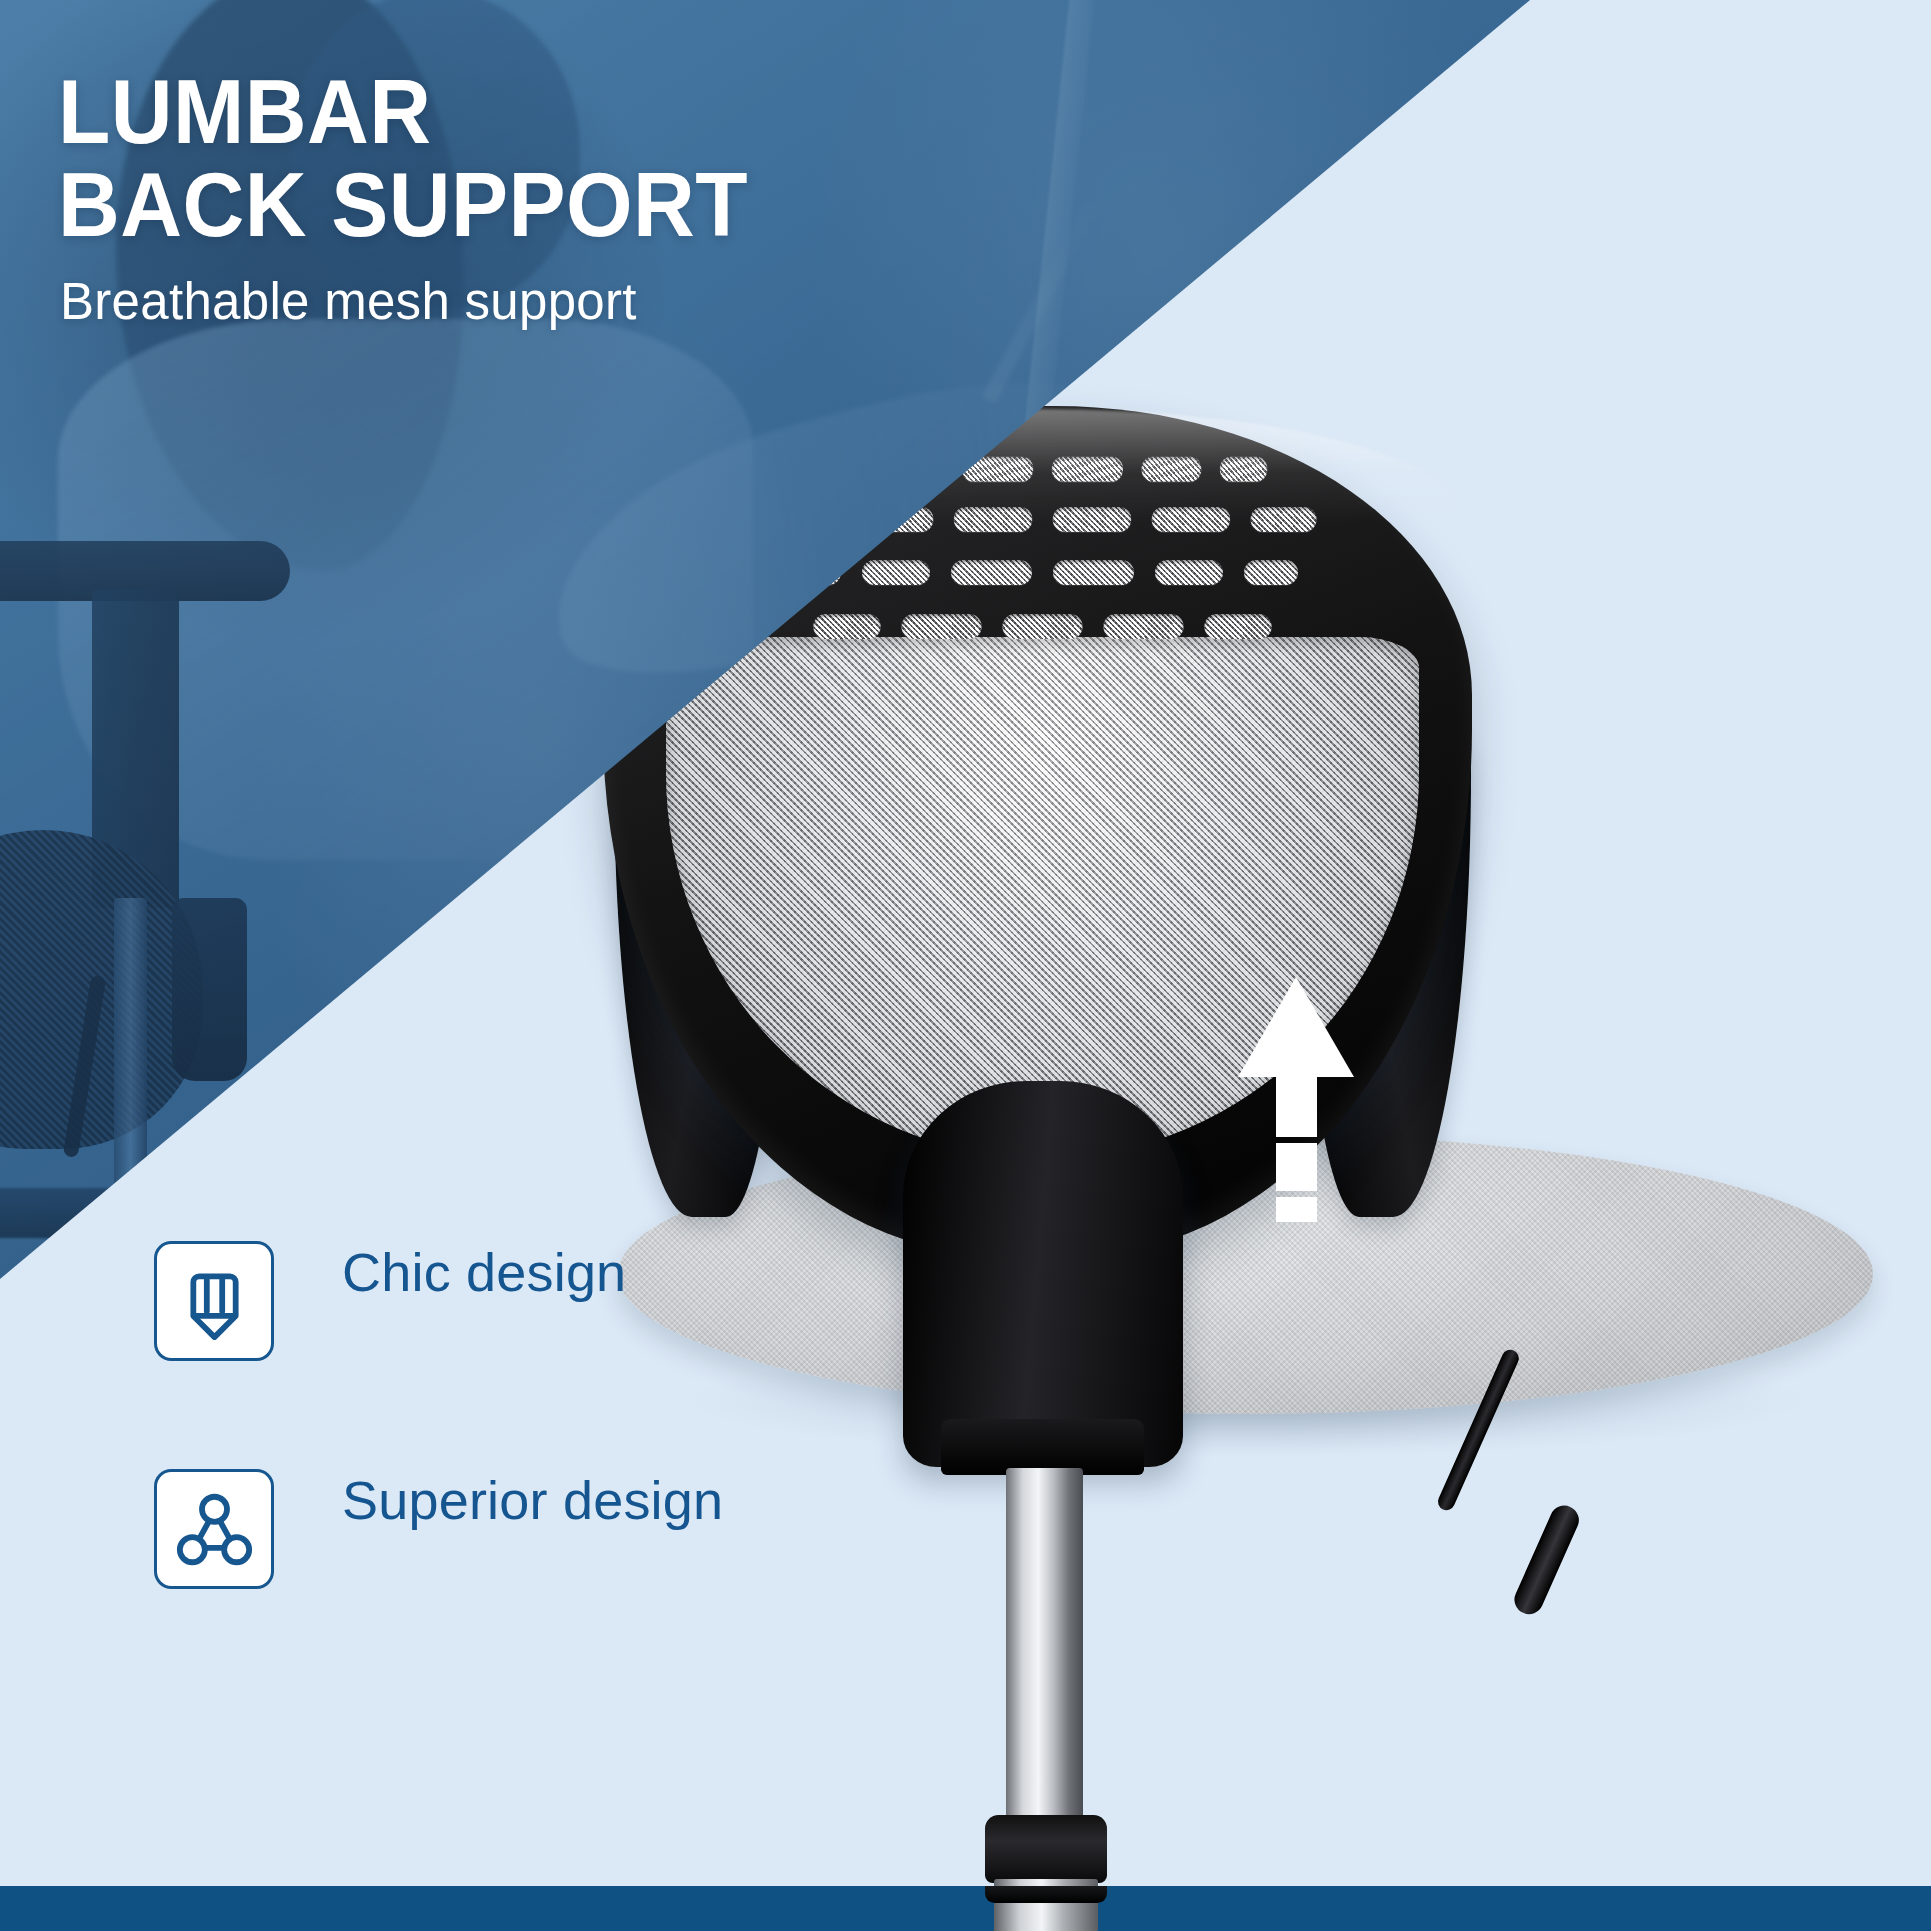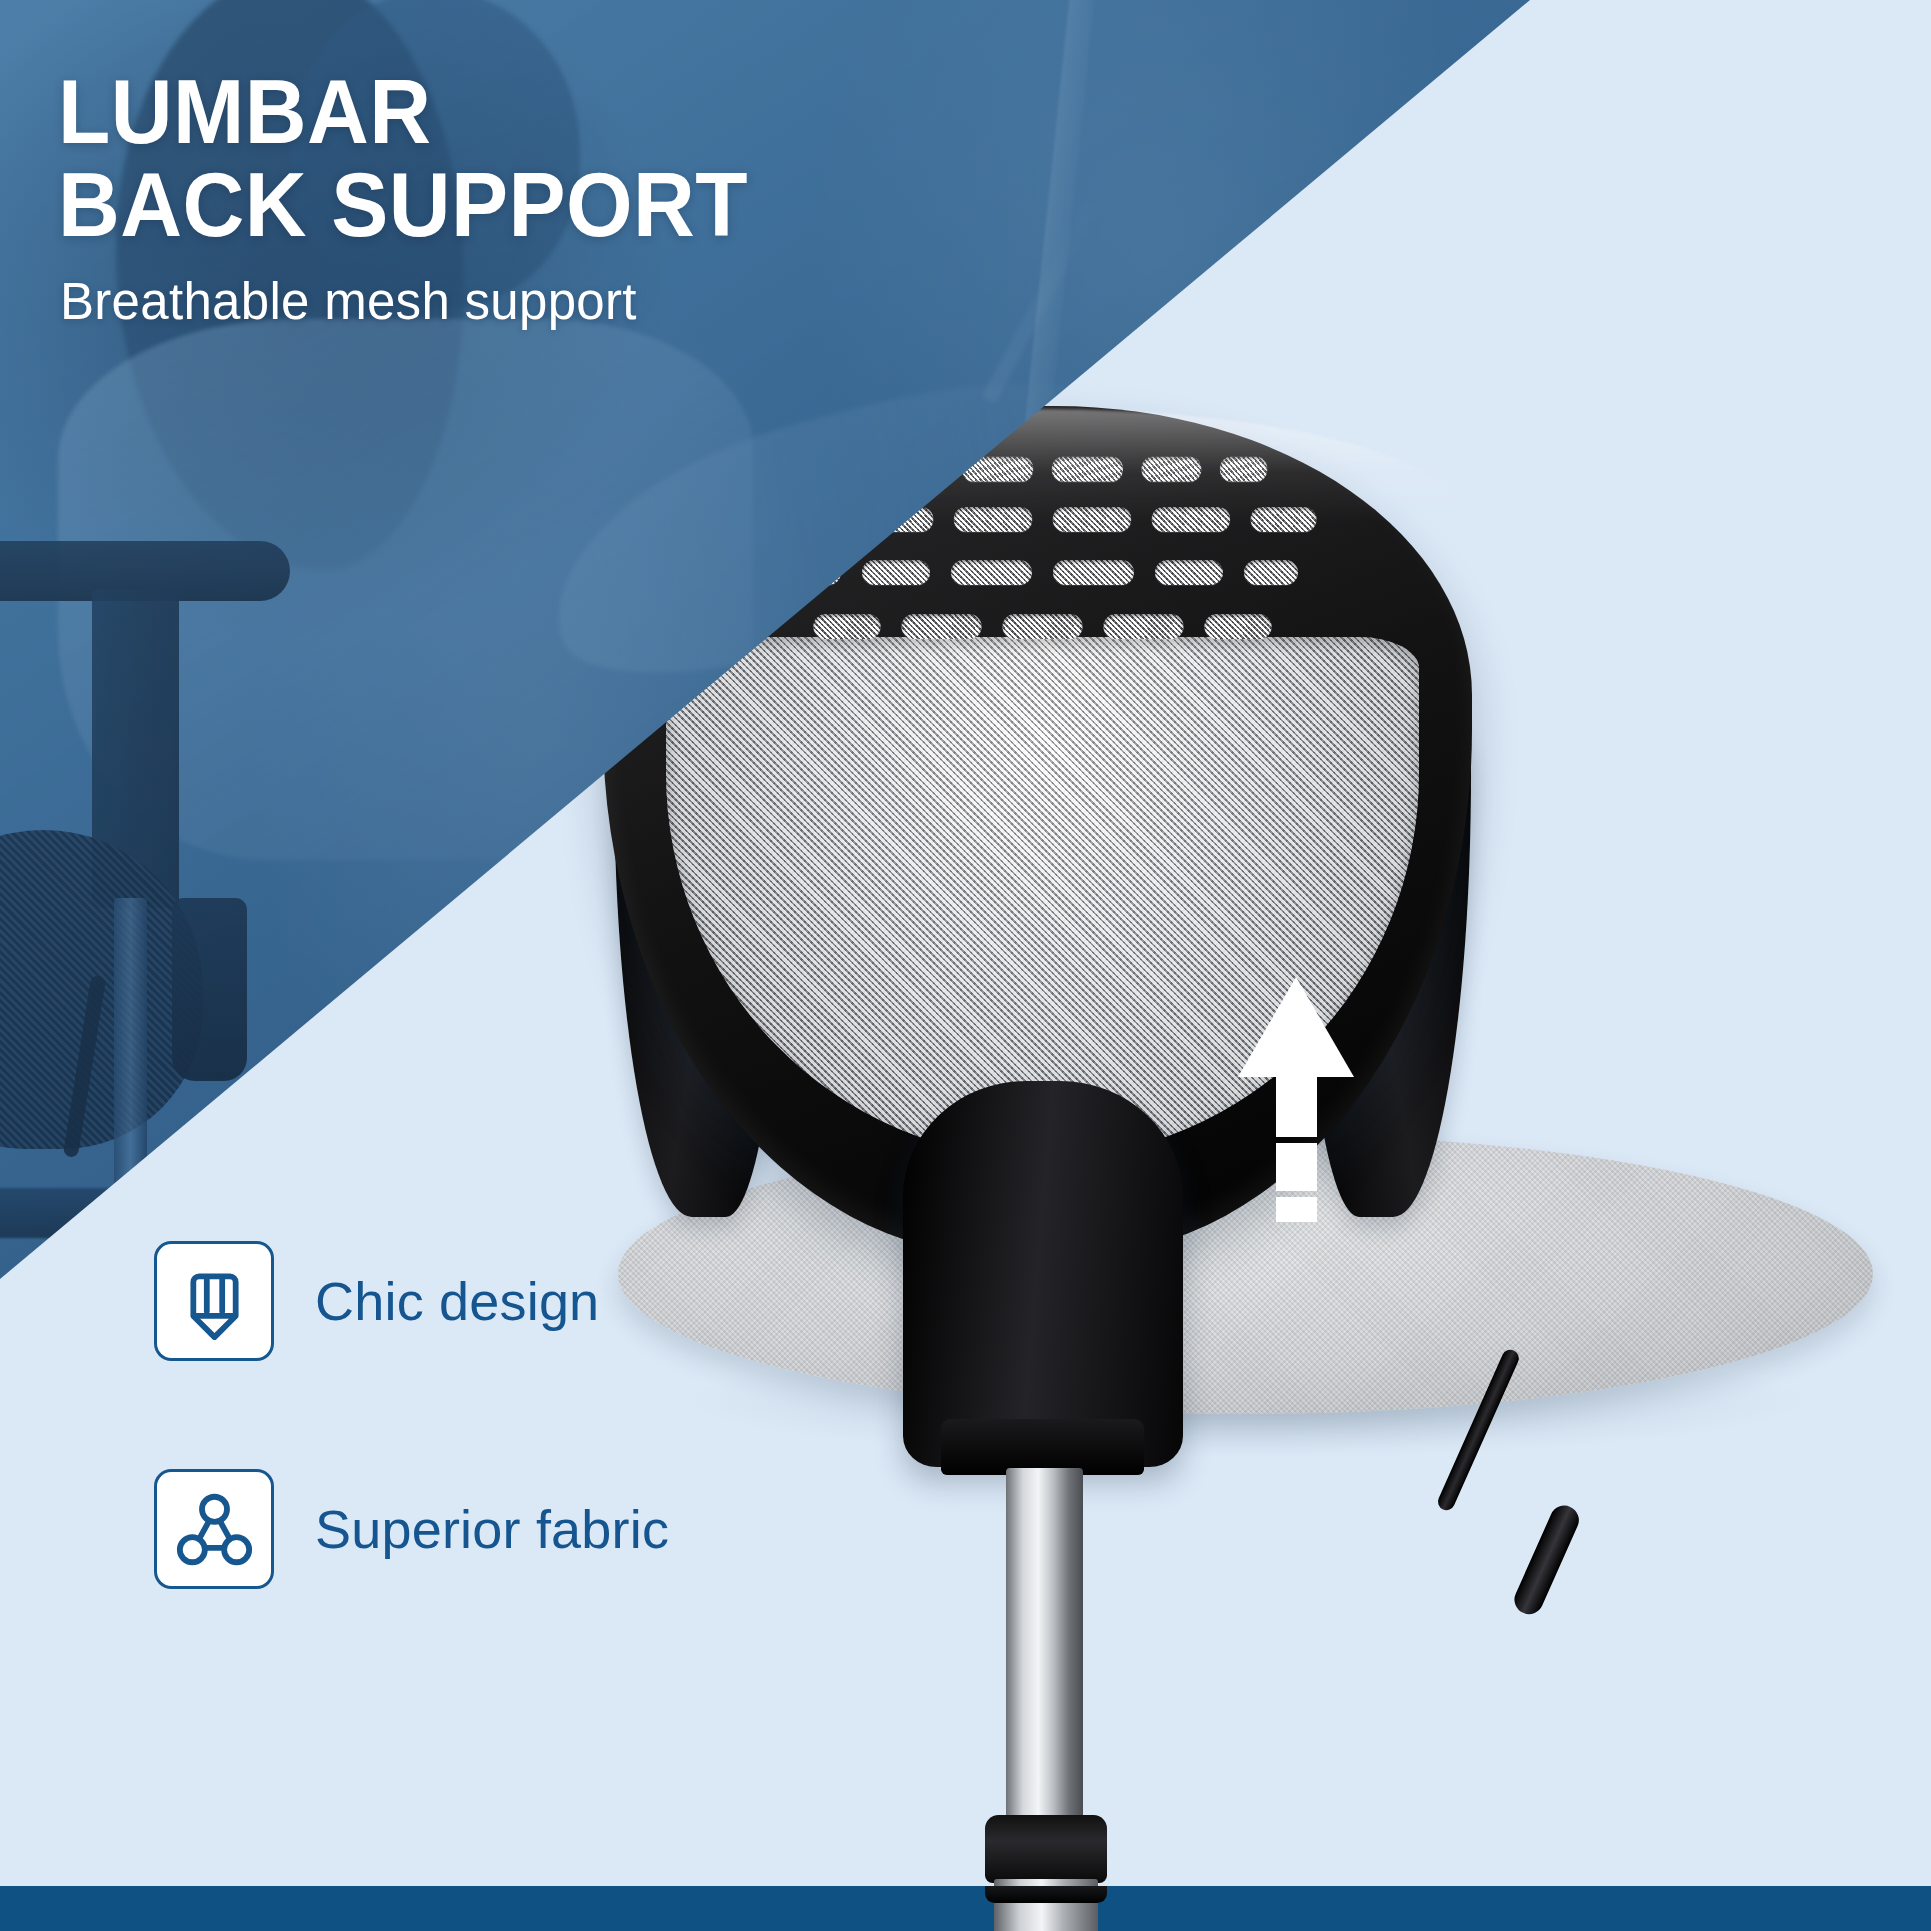--- a/index.html
+++ b/index.html
@@ -259,21 +259,21 @@
   }
   .headline .l2{display:block;}
   .subhead{
     position:absolute;left:60px;top:272px;
     color:#ffffff;font-size:51px;font-weight:normal;letter-spacing:0.3px;
     text-shadow:0 1.9px 7.7px rgba(10,30,55,.25);
   }
 
   
   .features{position:absolute;left:154px;top:1241px;}
-  .feature{display:flex;align-items:center;margin-bottom:108px;}
+  .feature{display:flex;margin-bottom:108px;gap:27px;}
   .feat-box{
     width:120px;height:120px;background:#ffffff;
     border:3.9px solid #17578f;border-radius:17.4px;
     display:flex;align-items:center;justify-content:center;
     box-sizing:border-box;flex:0 0 auto;
   }
   .feat-label{
     margin-left:41px;color:#155590;font-size:54px;letter-spacing:0.2px;white-space:nowrap;
   }
 
@@ -404,21 +404,21 @@
       <div class="feat-box">
         <svg width="79" height="79" viewBox="0 0 82 82">
           <line x1="41" y1="22" x2="20" y2="60" stroke="#17578f" stroke-width="6" stroke-linecap="round"></line>
           <line x1="41" y1="22" x2="62" y2="60" stroke="#17578f" stroke-width="6" stroke-linecap="round"></line>
           <line x1="20" y1="60" x2="62" y2="60" stroke="#17578f" stroke-width="6" stroke-linecap="round"></line>
           <circle cx="41" cy="20" r="13" fill="#ffffff" stroke="#17578f" stroke-width="6"></circle>
           <circle cx="18" cy="62" r="13" fill="#ffffff" stroke="#17578f" stroke-width="6"></circle>
           <circle cx="64" cy="62" r="13" fill="#ffffff" stroke="#17578f" stroke-width="6"></circle>
         </svg>
       </div>
-      <div class="feat-label">Superior fabric</div>
+      <div class="feat-label">Superior design</div>
     </div>
 
   </div>
 
   <div class="bottom-bar"></div>
   <div class="bar-cyl"></div>
   <div class="bar-cyl-dark"></div>
 
 </div>
 

